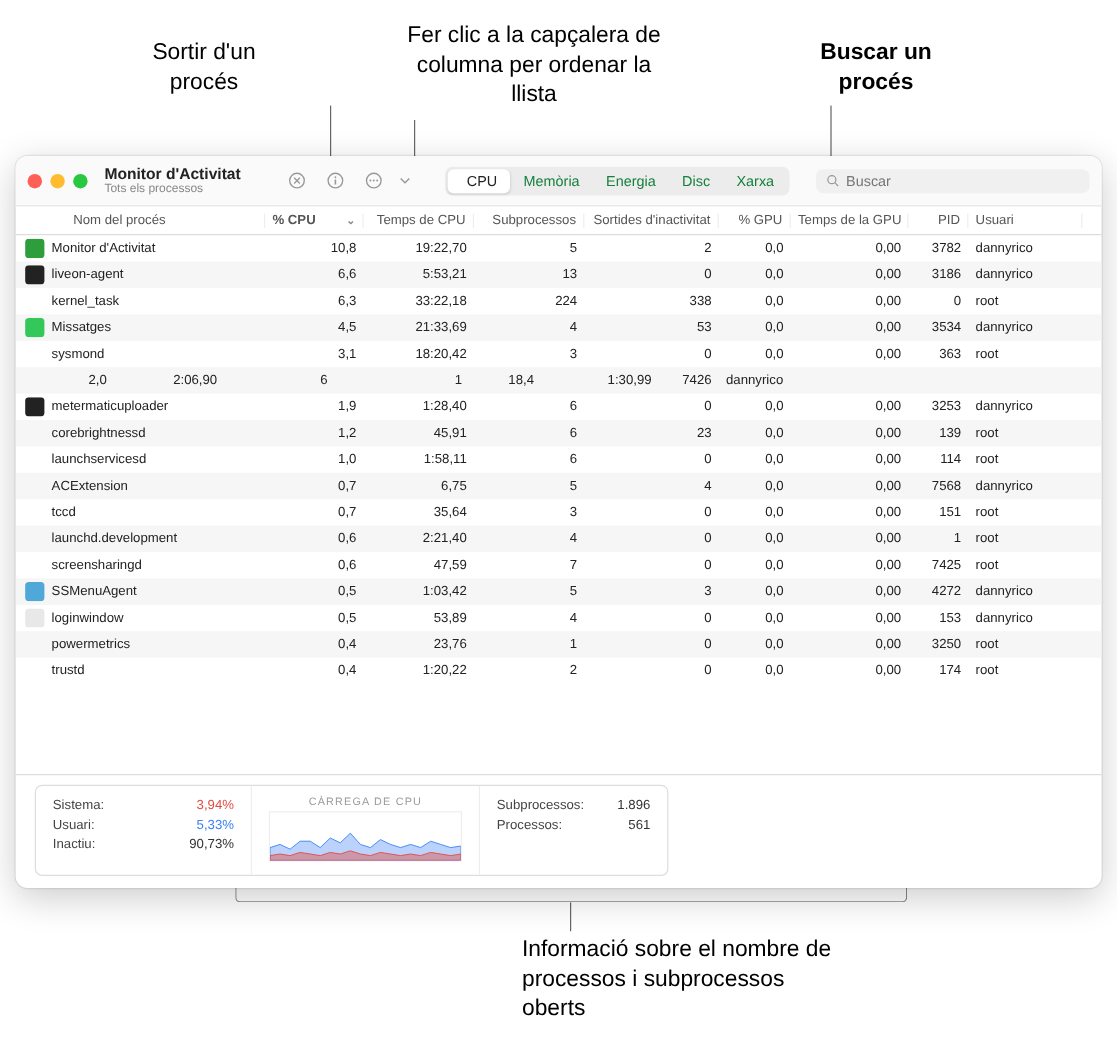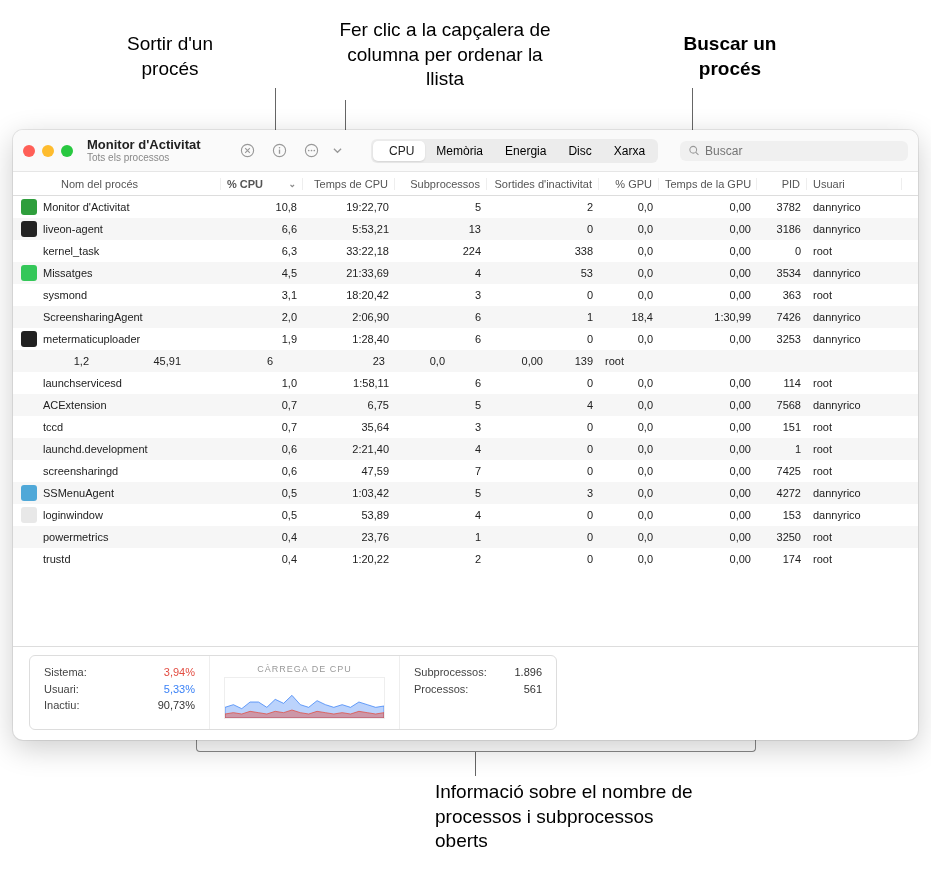--- a/index.html
+++ b/index.html
@@ -61,21 +61,21 @@
     .tabs {
       display: flex;
       background: #ececec;
       border-radius: 6px;
       padding: 2px;
       margin-left: 20px;
     }
     .tab {
       padding: 3px 11px;
       font-size: 12px;
-      color: #000000;
+      color: #15803d;
       border-radius: 5px;
       cursor: pointer;
     }
     .tab.active {
       background: #fff;
       color: #222;
       box-shadow: 0 1px 2px rgba(0,0,0,0.1);
       padding-left: 16px;
     }
     .search {
@@ -320,24 +320,20 @@
         <div class="cell col-cpu">3,1</div>
         <div class="cell col-cputime">18:20,42</div>
         <div class="cell col-threads">3</div>
         <div class="cell col-idle">0</div>
         <div class="cell col-gpu">0,0</div>
         <div class="cell col-gputime">0,00</div>
         <div class="cell col-pid">363</div>
         <div class="cell user col-user">root</div>
       </div>
       <div class="row">
-        <div class="cell name col-name">
-          <span class="picon blank" style=""></span>
-          <span>ScreensharingAgent</span>
-        </div>
         <div class="cell col-cpu">2,0</div>
         <div class="cell col-cputime">2:06,90</div>
         <div class="cell col-threads">6</div>
         <div class="cell col-idle">1</div>
         <div class="cell col-gpu">18,4</div>
         <div class="cell col-gputime">1:30,99</div>
         <div class="cell col-pid">7426</div>
         <div class="cell user col-user">dannyrico</div>
       </div>
       <div class="row">
@@ -348,20 +344,24 @@
         <div class="cell col-cpu">1,9</div>
         <div class="cell col-cputime">1:28,40</div>
         <div class="cell col-threads">6</div>
         <div class="cell col-idle">0</div>
         <div class="cell col-gpu">0,0</div>
         <div class="cell col-gputime">0,00</div>
         <div class="cell col-pid">3253</div>
         <div class="cell user col-user">dannyrico</div>
       </div>
       <div class="row">
+        <div class="cell name col-name">
+          <span class="picon blank" style=""></span>
+          <span>corebrightnessd</span>
+        </div>
         <div class="cell col-cpu">1,2</div>
         <div class="cell col-cputime">45,91</div>
         <div class="cell col-threads">6</div>
         <div class="cell col-idle">23</div>
         <div class="cell col-gpu">0,0</div>
         <div class="cell col-gputime">0,00</div>
         <div class="cell col-pid">139</div>
         <div class="cell user col-user">root</div>
       </div>
       <div class="row">

